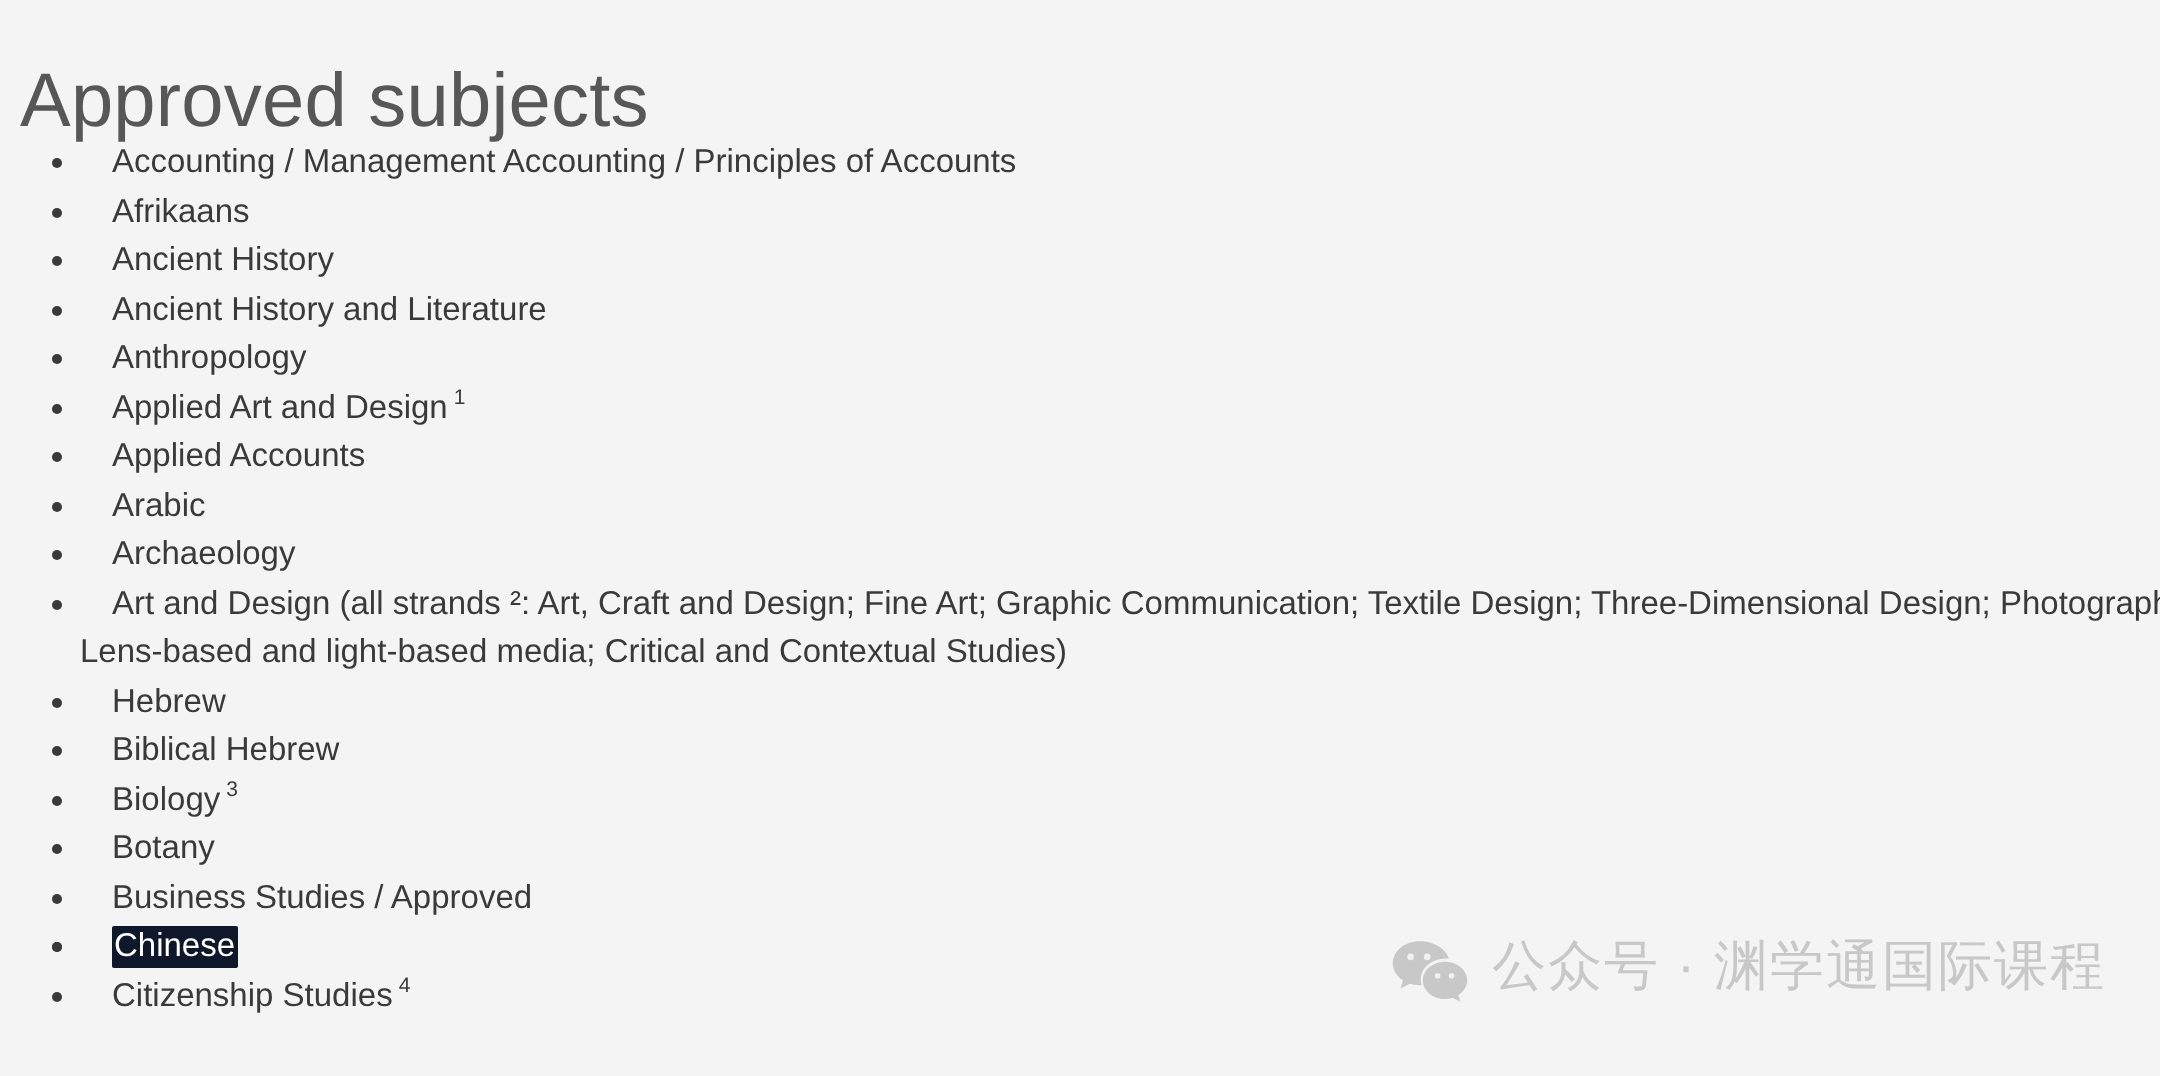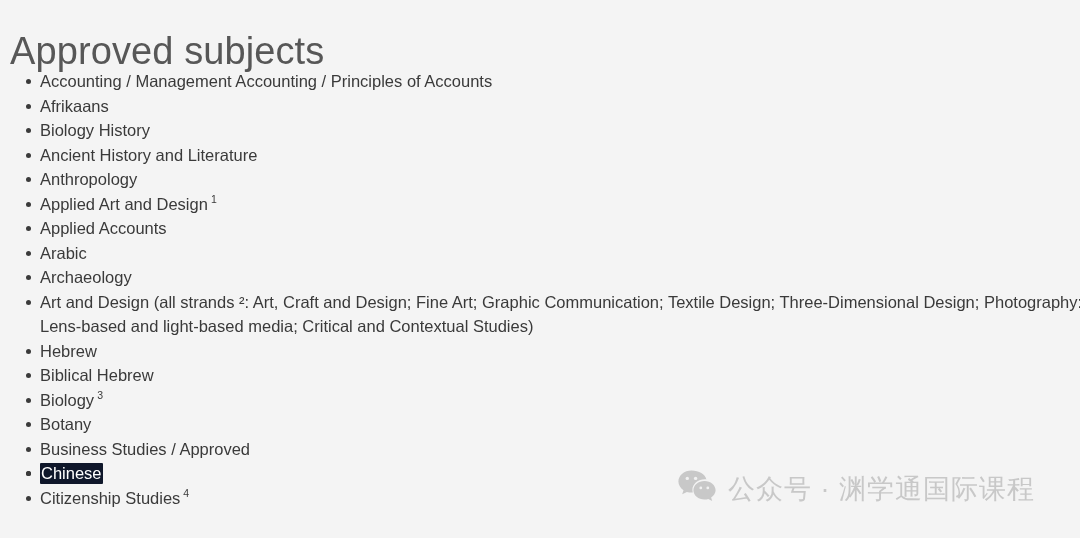--- a/index.html
+++ b/index.html
@@ -54,40 +54,41 @@
     left: -14px;
     top: 10px;
     width: 5px;
     height: 5px;
     background: #3a3a3a;
     border-radius: 50%;
     display: block;
   }
   .subject-list li .txt {
     display: inline;
+    margin-left: 16px;
   }
   sup {
     font-size: 10.5px;
     vertical-align: super;
     line-height: 0;
     padding-left: 3px;
     color: #3a3a3a;
   }
   .selected {
     background: #0f172a;
     color: #ffffff;
     padding: 1px 1px 2px 1px;
     border-radius: 1px;
   }
   .watermark {
     position: absolute;
-    left: 678px;
+    left: 696px;
     top: 470px;
     display: flex;
-    align-items: flex-end;
+    align-items: flex-start;
     gap: 12px;
     color: #c8c8c8;
     font-size: 27px;
     font-weight: 400;
     letter-spacing: 1px;
     user-select: none;
     white-space: nowrap;
   }
   .watermark .wechat-icon {
     display: block;
@@ -102,21 +103,21 @@
 </head>
 <body>
 
 <div id="page">
 
   <h1 class="page-title">Approved subjects</h1>
 
   <ul class="subject-list">
       <li><span class="bullet"></span><span class="txt">Accounting / Management Accounting / Principles of Accounts</span></li>
       <li><span class="bullet"></span><span class="txt">Afrikaans</span></li>
-      <li><span class="bullet"></span><span class="txt">Biology History</span></li>
+      <li><span class="bullet"></span><span class="txt">Ancient History</span></li>
       <li><span class="bullet"></span><span class="txt">Ancient History and Literature</span></li>
       <li><span class="bullet"></span><span class="txt">Anthropology</span></li>
       <li><span class="bullet"></span><span class="txt">Applied Art and Design</span><sup>1</sup></li>
       <li><span class="bullet"></span><span class="txt">Applied Accounts</span></li>
       <li><span class="bullet"></span><span class="txt">Arabic</span></li>
       <li><span class="bullet"></span><span class="txt">Archaeology</span></li>
       <li><span class="bullet"></span><span class="txt">Art and Design (all strands ²: Art, Craft and Design; Fine Art; Graphic Communication; Textile Design; Three-Dimensional Design; Photography: Lens-based and light-based media; Critical and Contextual Studies)</span></li>
       <li><span class="bullet"></span><span class="txt">Hebrew</span></li>
       <li><span class="bullet"></span><span class="txt">Biblical Hebrew</span></li>
       <li><span class="bullet"></span><span class="txt">Biology</span><sup>3</sup></li>

